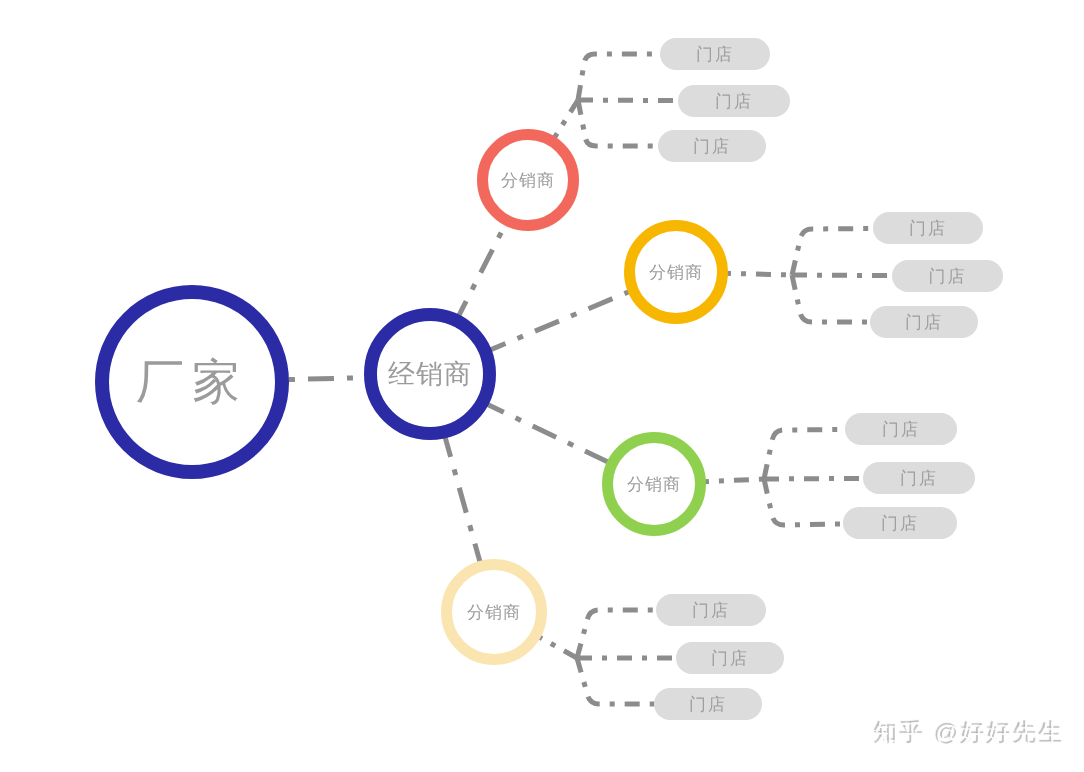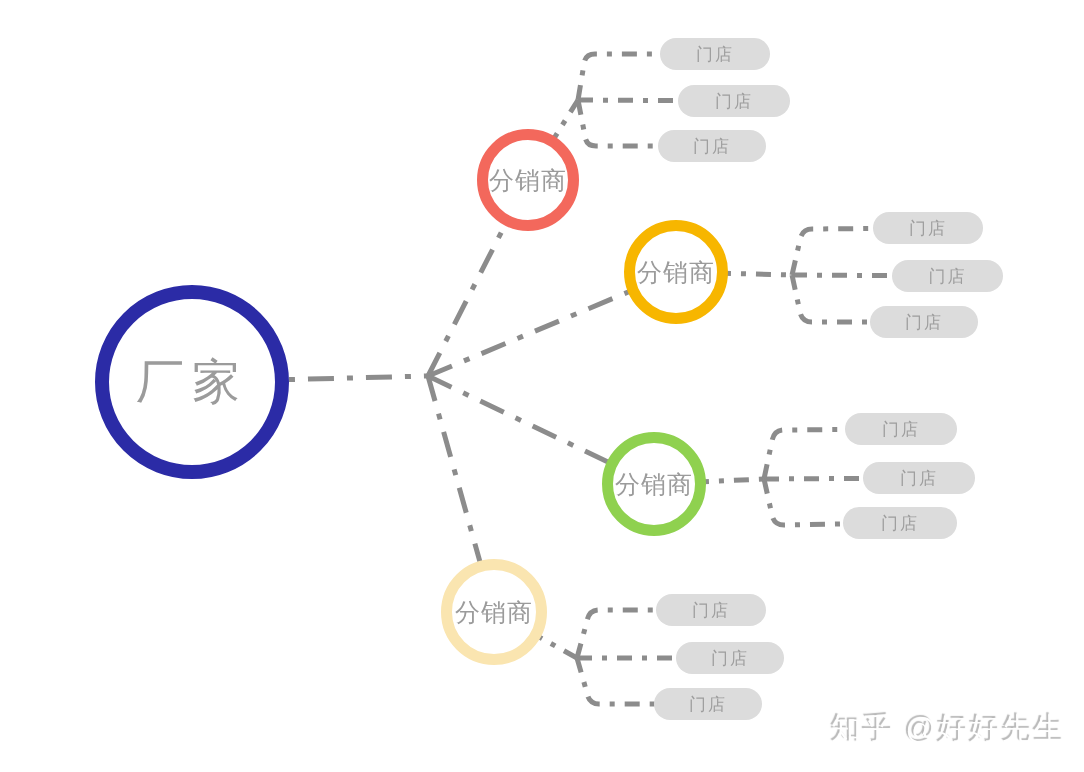--- a/index.html
+++ b/index.html
@@ -17,34 +17,34 @@
         background:#ffffff;display:flex;align-items:center;justify-content:center;}
   .node span{color:#9B9B9B;white-space:nowrap;}
 
   .node-factory{left:95px;top:285px;width:194px;height:194px;border:14px solid #2B2BA6;}
   .node-factory span{font-size:48px;letter-spacing:8px;}
 
   .node-dealer{left:364px;top:308px;width:132px;height:132px;border:13px solid #2B2BA6;}
   .node-dealer span{font-size:27px;letter-spacing:1px;}
 
   .node-dist{border-width:11px;border-style:solid;}
-  .node-dist span{font-size:25px;letter-spacing:1px;}
+  .node-dist span{font-size:17px;letter-spacing:1px;}
   .node-d1{left:477px;top:129px;width:102px;height:102px;border-color:#F3685C;}
   .node-d2{left:624px;top:220px;width:104px;height:104px;border-color:#F7B600;}
   .node-d3{left:602px;top:432px;width:104px;height:104px;border-color:#8FD14F;}
   .node-d4{left:441px;top:559px;width:106px;height:106px;border-color:#FAE5B0;}
 
   
   .pill{position:absolute;z-index:2;height:32px;border-radius:16px;background:#DCDCDC;
         display:flex;align-items:center;justify-content:center;text-align:right;}
   .pill span{color:#9E9E9E;font-size:17px;letter-spacing:2px;}
 
   
   .watermark{position:absolute;right:18px;bottom:22px;z-index:3;
-             font-size:30px;letter-spacing:2px;color:#ffffff;
+             font-size:24px;letter-spacing:2px;color:#ffffff;
              text-shadow:-2px -2px 1px rgba(175,175,175,0.9), 1px 1px 0 #ffffff;}
 </style>
 </head>
 <body>
 
 <div class="stage">
 
   <svg class="connector-layer" width="1084" height="772" viewBox="0 0 1084 772">
 
     <path class="conn main" d="M192,382 L428,376"></path>
@@ -71,20 +71,23 @@
     <path class="conn branch" d="M494,612 L577,658"></path>
     <path class="conn branch" d="M577,658 L587,621 Q589,610 599,610 L711,610"></path>
     <path class="conn branch" d="M577,658 L730,658"></path>
     <path class="conn branch" d="M577,658 L587,693 Q589,704 599,704 L708,704"></path>
   </svg>
 
   <div class="node node-factory" style="border-color: rgb(43, 43, 166);">
     <span>厂家</span>
   </div>
 
+  <div class="node node-dealer" style="border-color: rgb(43, 43, 166);">
+    <span>经销商</span>
+  </div>
 
   <div class="node node-dist node-d1" style="border-color: rgb(243, 104, 92);">
     <span>分销商</span>
   </div>
 
   <div class="node node-dist node-d2" style="border-color: rgb(247, 182, 0);">
     <span>分销商</span>
   </div>
 
   <div class="node node-dist node-d3" style="border-color: rgb(143, 209, 79);">

